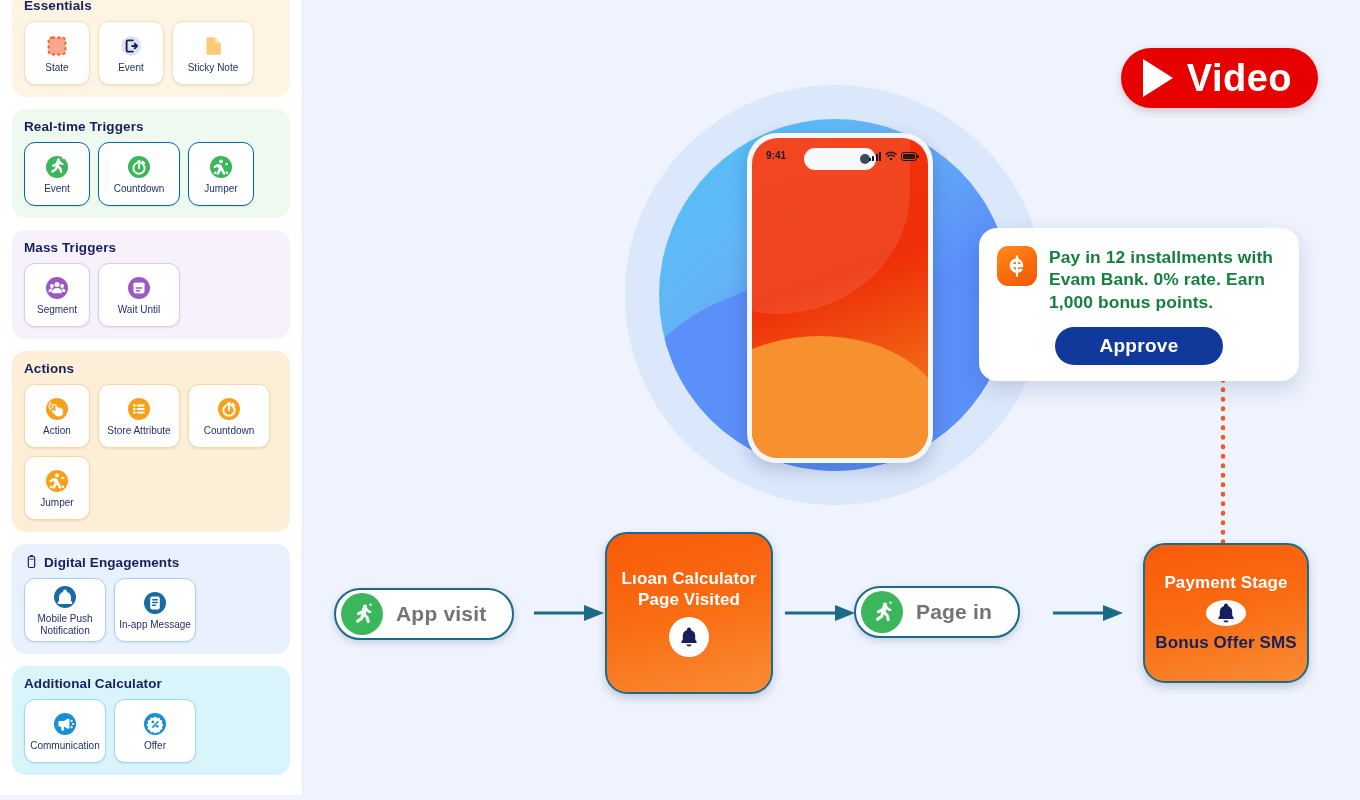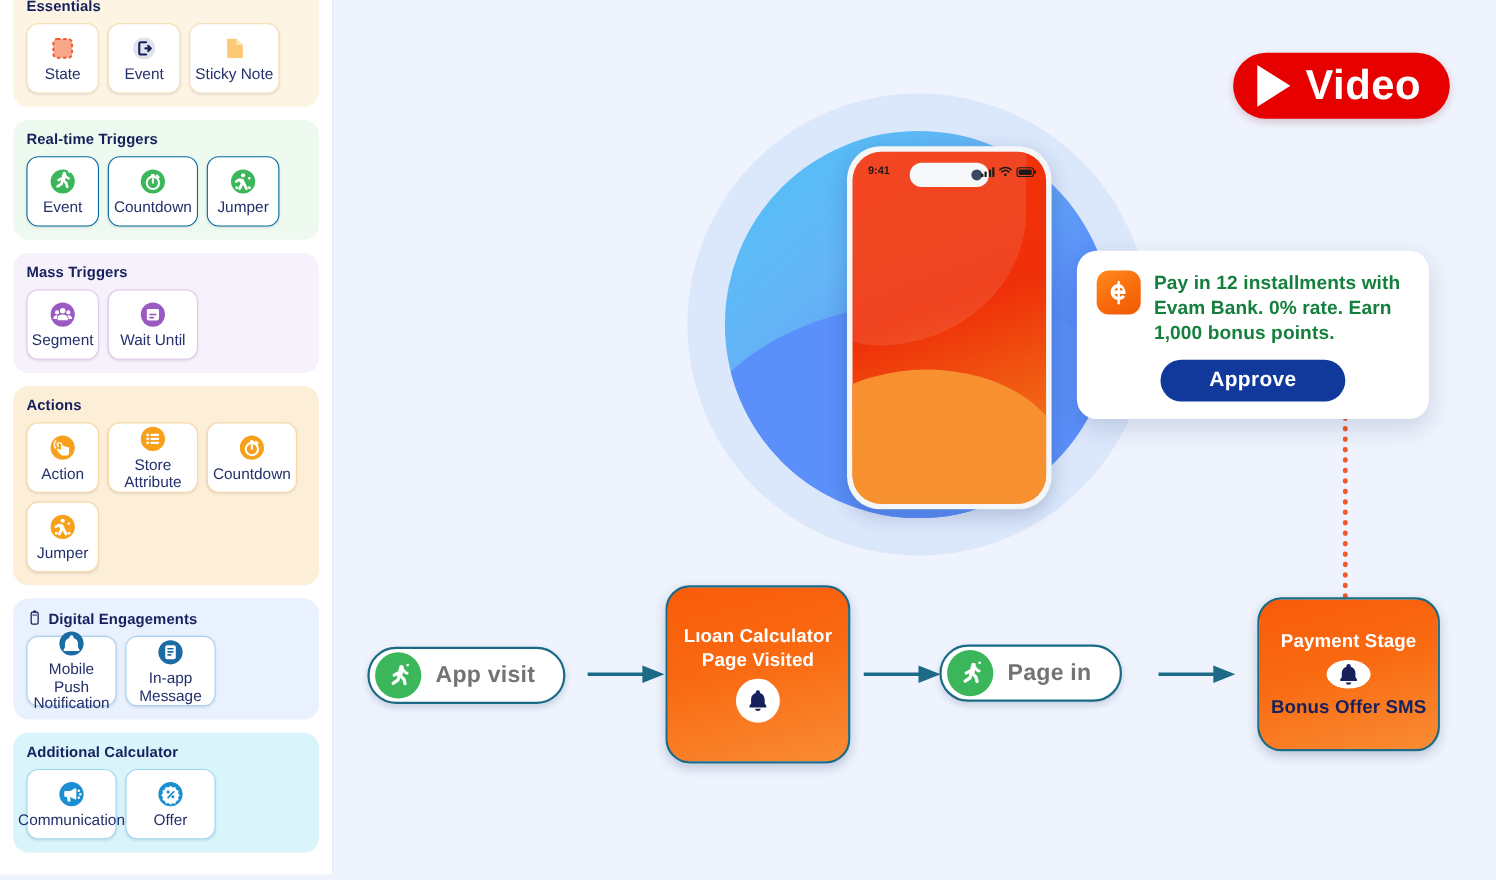--- a/index.html
+++ b/index.html
@@ -39,21 +39,21 @@
     width: 66px; height: 64px;
     background: #fff;
     border-radius: 11px;
     display: flex; flex-direction: column;
     align-items: center; justify-content: center;
     gap: 3px;
     box-shadow: 0 1px 2px rgba(25,40,90,.10);
   }
   .pal-card.wide { width: 82px; }
   .pal-label {
-    font-size: 14px; color: #24306b; text-align: center; line-height: 1.12;
+    font-size: 10px; color: #24306b; text-align: center; line-height: 1.12;
     font-family: "Liberation Sans", sans-serif;
     padding: 0 2px;
   }
   .ic { width: 26px; height: 26px; display:block; }
 
   
   .g-essentials  { background:#fdf4e4; }
   .g-essentials .pal-card  { border:1px solid #f6e0b8; }
   .g-realtime    { background:#eefaef; }
   .g-realtime .pal-card    { border:1px solid #0369a1; }
@@ -100,21 +100,20 @@
   }
   .halo-in::after{
     content:""; position:absolute; left:-10%; top:44%;
     width:130%; height:70%; border-radius:50% 50% 0 0 / 60% 60% 0 0;
     background:#5b8ff9;
   }
   .phone {
     position:absolute; left:122px; top:48px; width:186px; height:330px;
     background:#f4f6f8; border-radius:30px; padding:5px;
     box-shadow: 0 6px 18px rgba(20,40,90,.22);
-    margin-left: 23px;
   }
   .phone-screen {
     width:100%; height:100%; border-radius:26px; overflow:hidden;
     position:relative;
     background: linear-gradient(160deg,#f2330c 0%, #ef2f08 45%, #f05a12 70%, #f78c2a 100%);
   }
   .phone-screen .sw1{
     position:absolute; left:-30%; top:-5%; width:120%; height:60%;
     background: rgba(255,255,255,.10); border-radius:0 0 70% 40%;
   }

